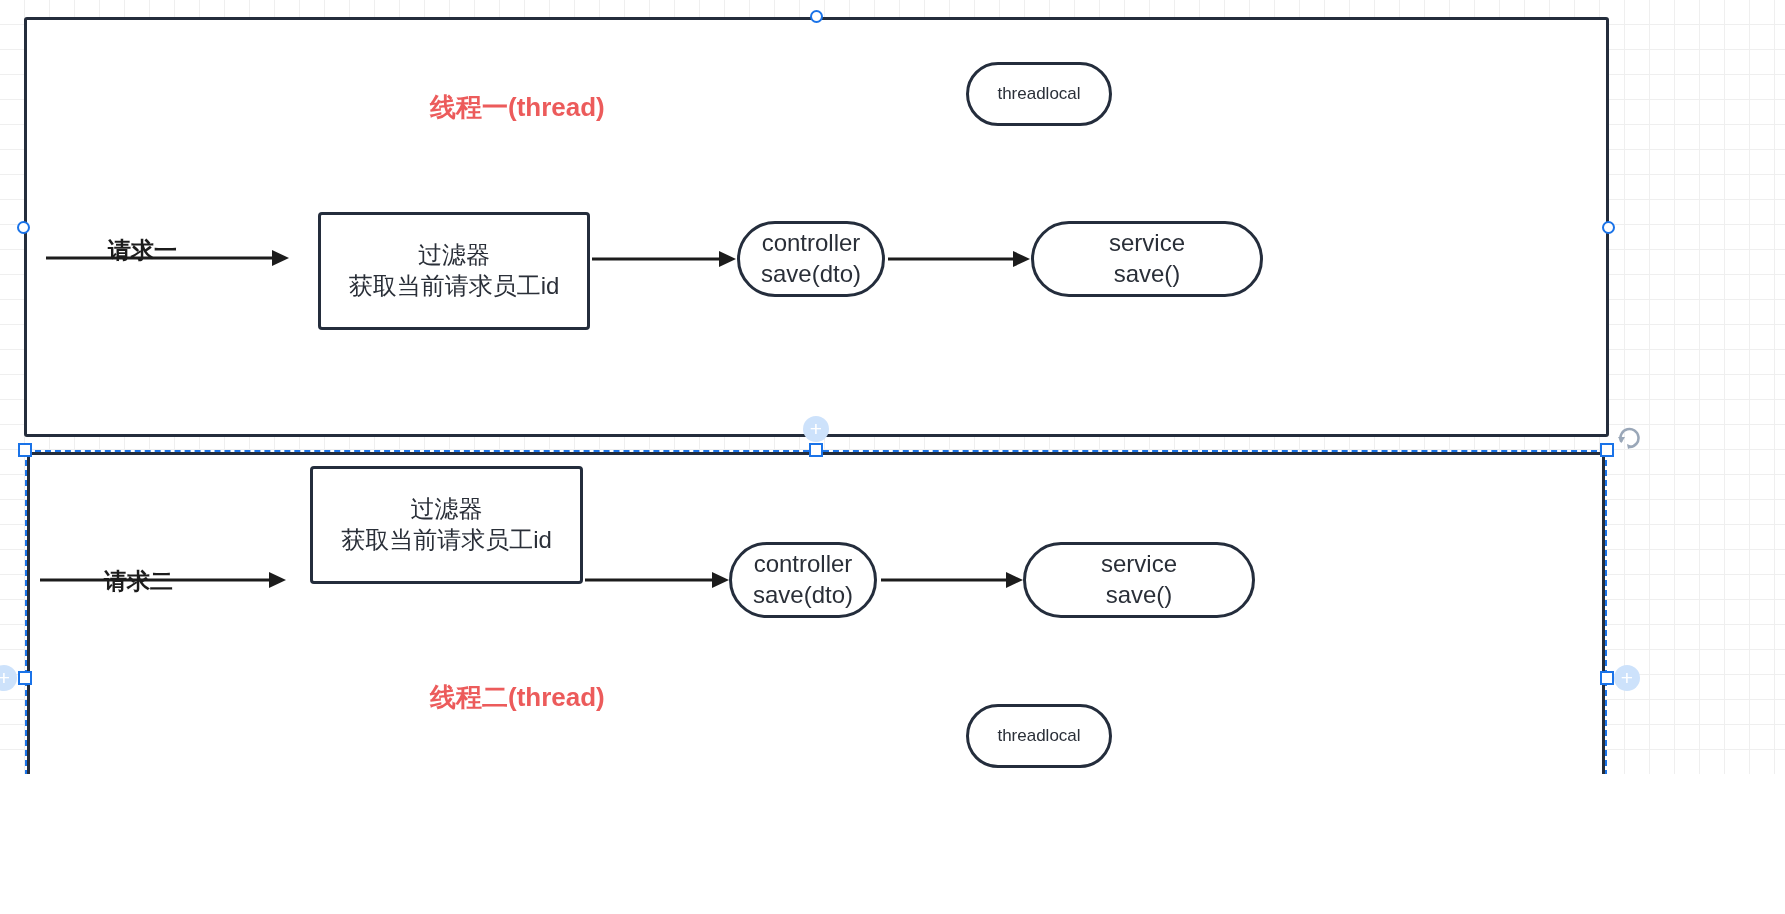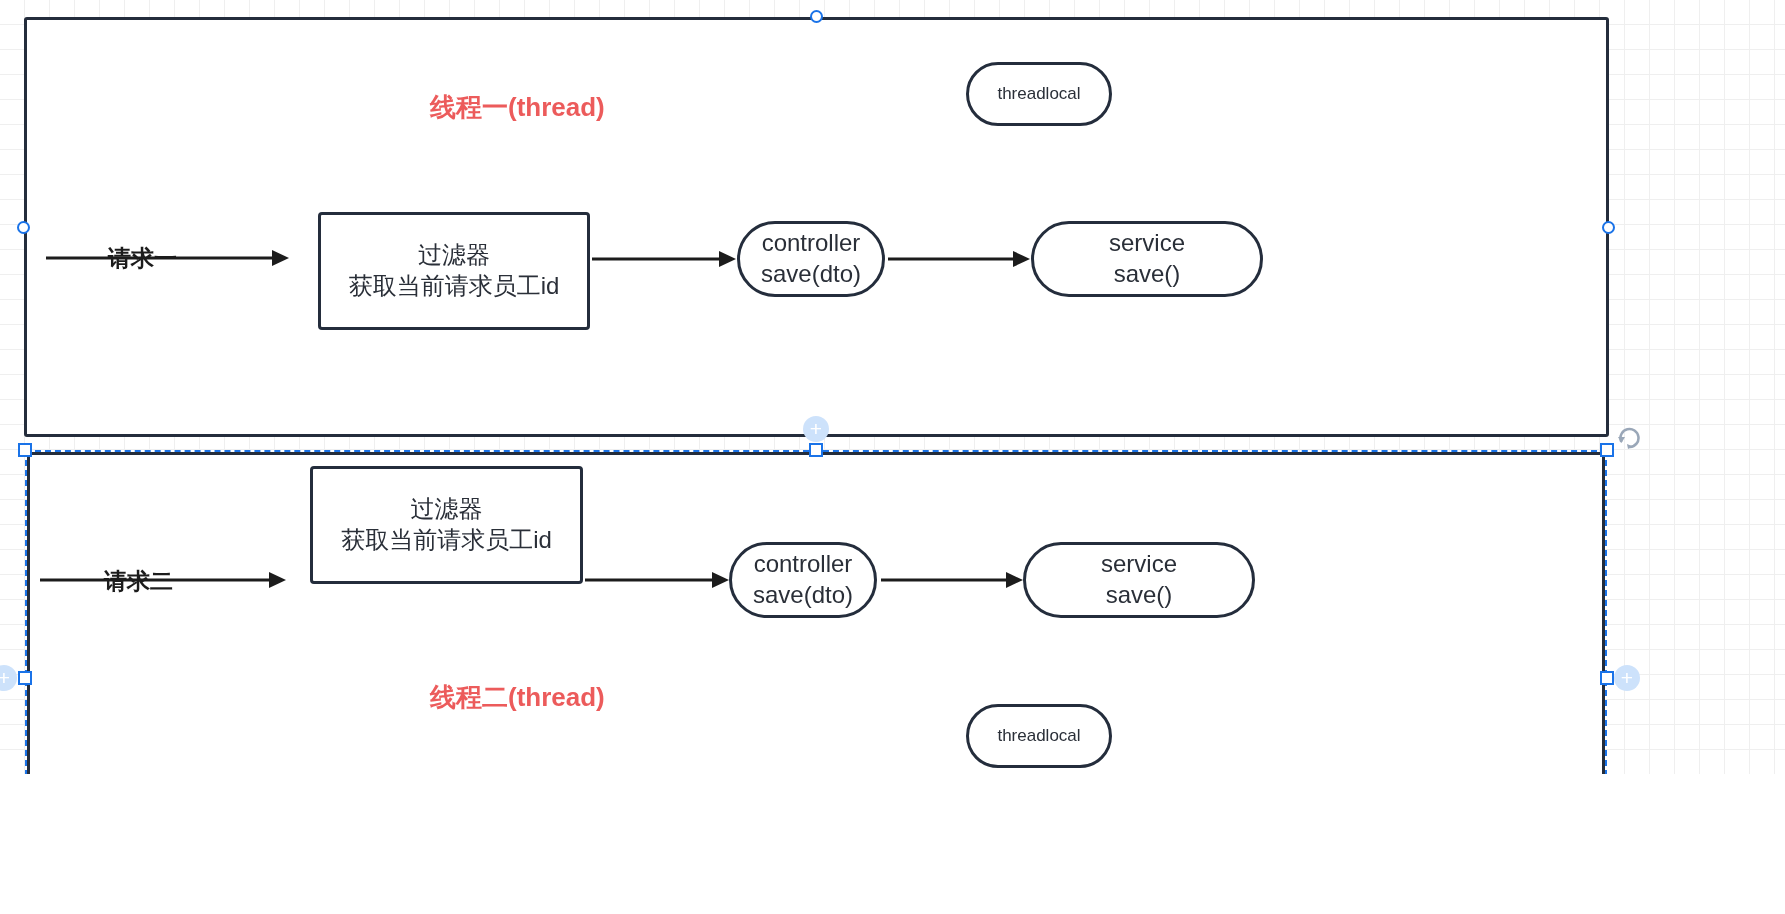--- a/index.html
+++ b/index.html
@@ -160,21 +160,21 @@
   <div class="node stadium tl-node" style="left:966px; top:62px; width:146px; height:64px;">
     <span class="node-line">threadlocal</span>
   </div>
 
   <div class="arrow" style="left:46px; top:248px; width:243px;">
     <svg width="243" height="20" viewBox="0 0 243 20">
       <line x1="0" y1="10" x2="226" y2="10" stroke="#1c1c1c" stroke-width="3"></line>
       <polygon points="226,2 243,10 226,18" fill="#1c1c1c"></polygon>
     </svg>
   </div>
-  <div class="edge-label" style="left:108px; top:243px;">请求一</div>
+  <div class="edge-label" style="left:108px; top:235px;">请求一</div>
 
   <div class="node rect filter-node" style="left:318px; top:200px; width:272px; height:118px;">
     <span class="node-line">过滤器</span>
     <span class="node-line">获取当前请求员工id</span>
   </div>
 
   <div class="arrow" style="left:592px; top:249px; width:144px;">
     <svg width="144" height="20" viewBox="0 0 144 20">
       <line x1="0" y1="10" x2="127" y2="10" stroke="#1c1c1c" stroke-width="3"></line>
       <polygon points="127,2 144,10 127,18" fill="#1c1c1c"></polygon>

